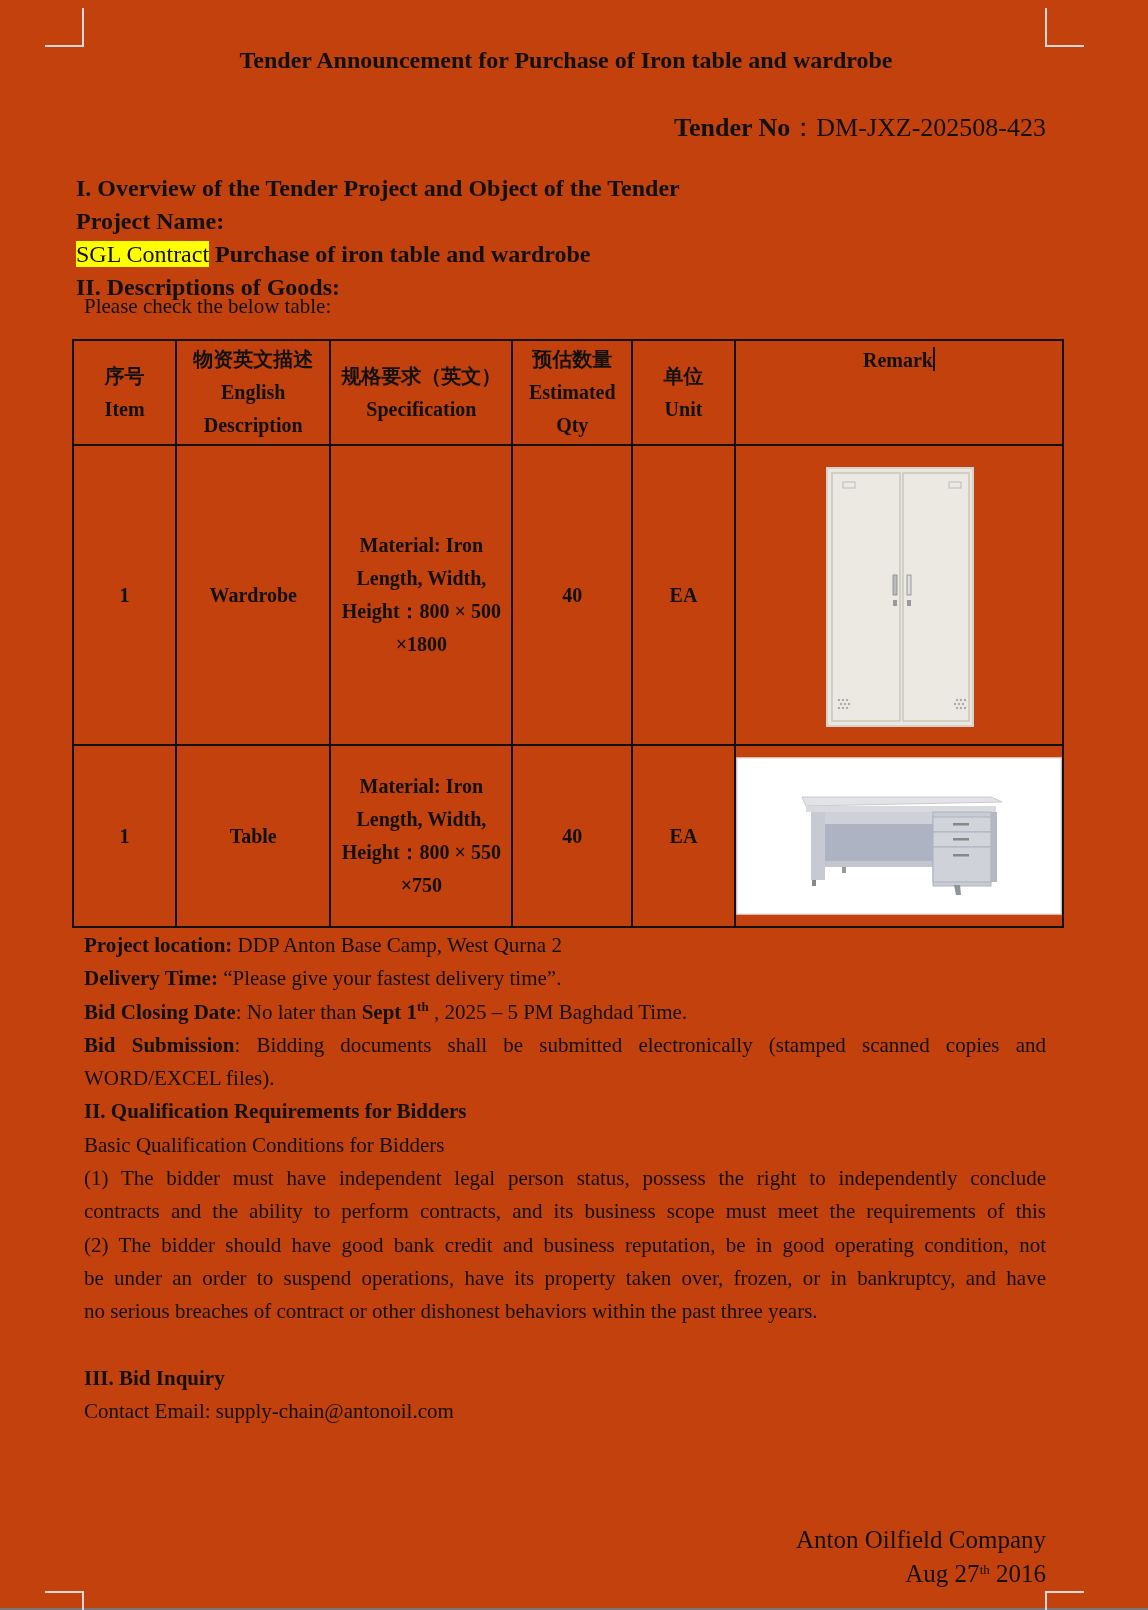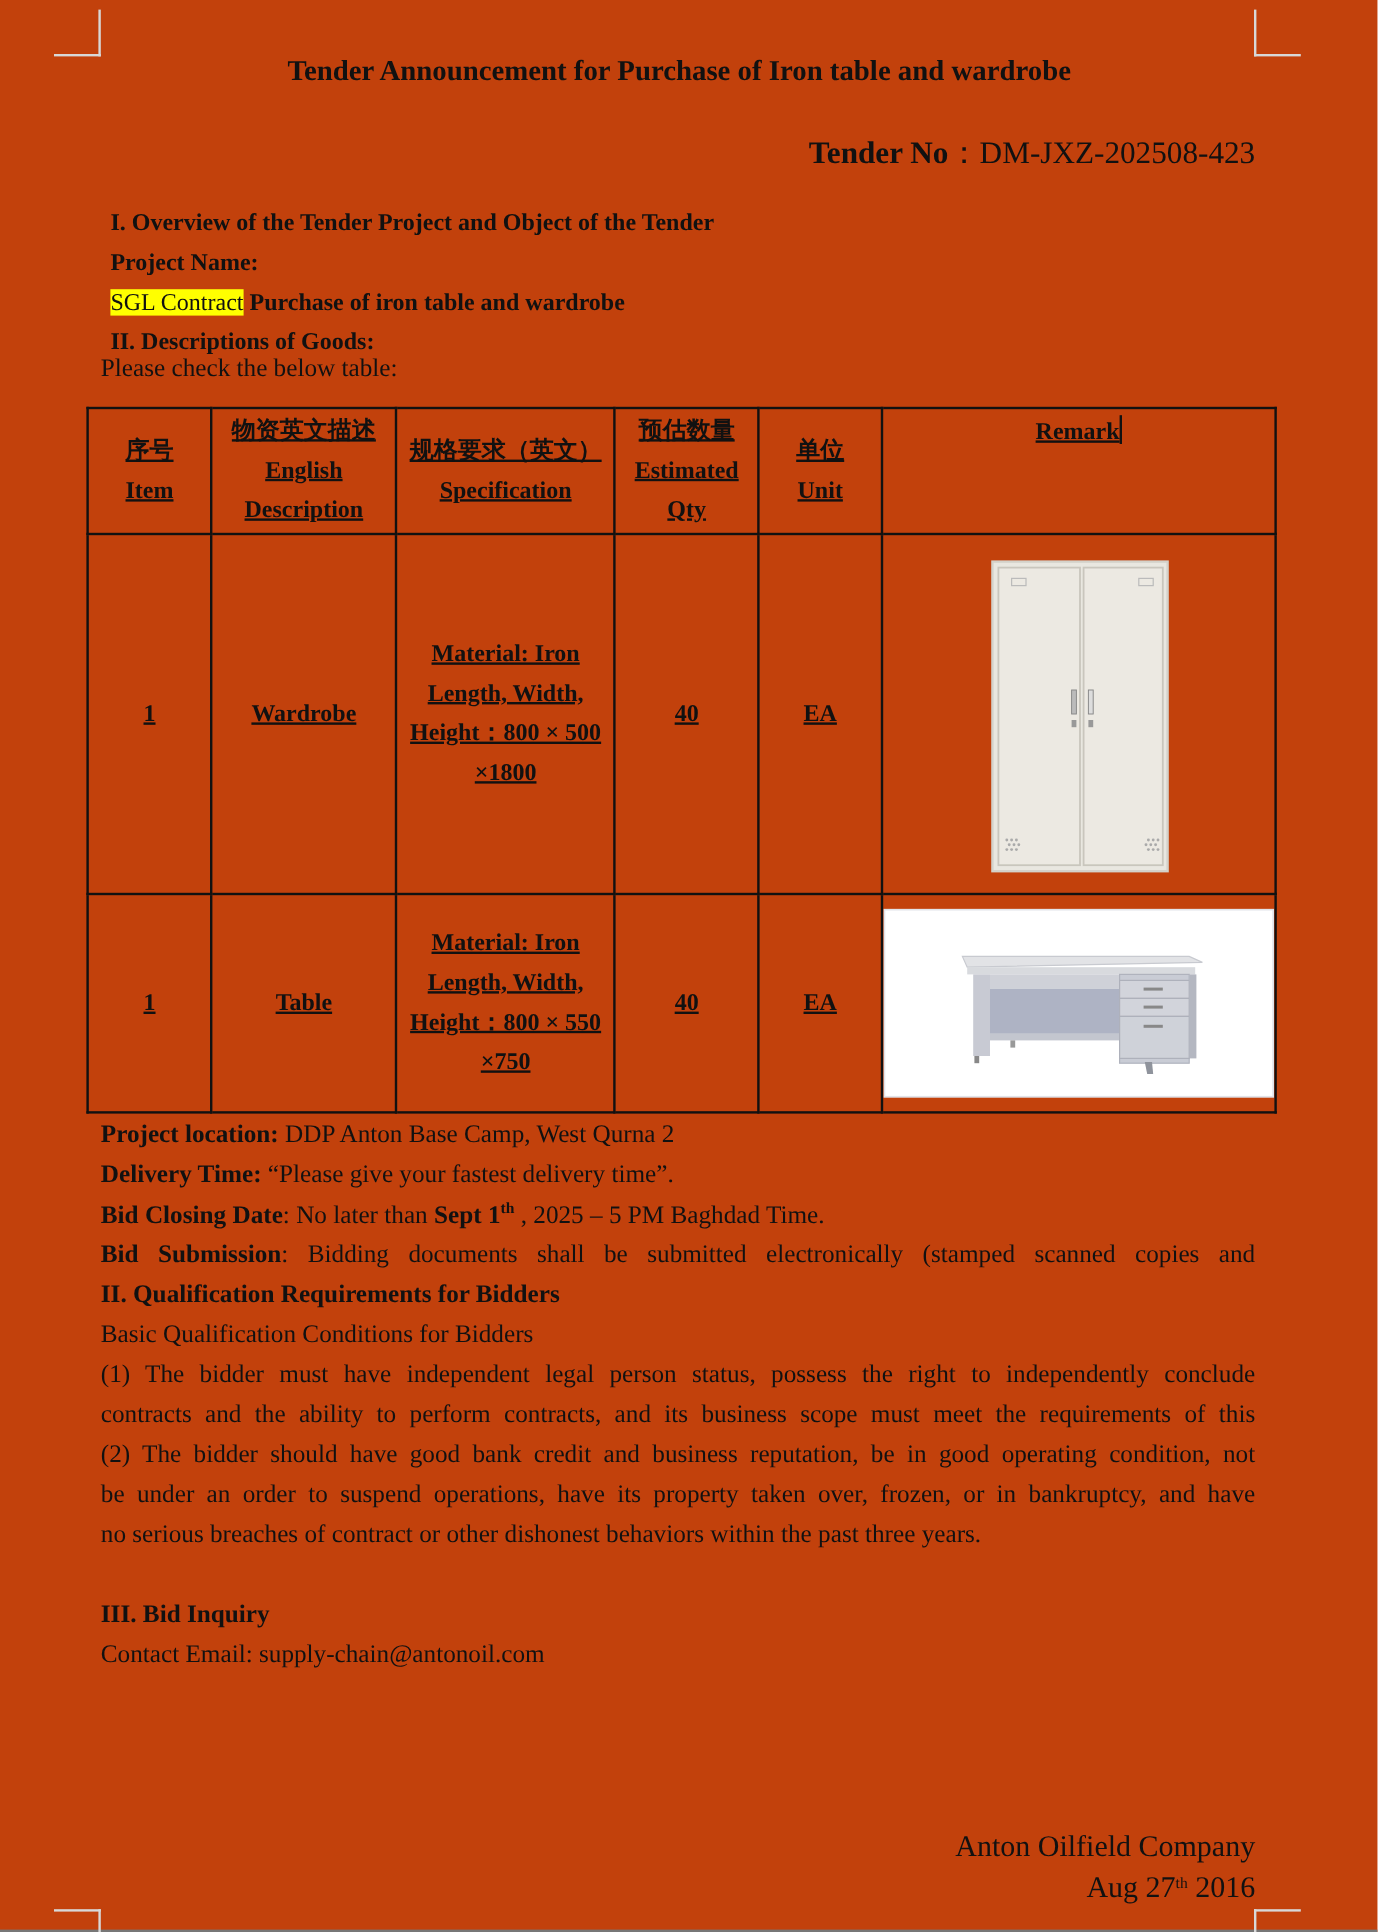--- a/index.html
+++ b/index.html
@@ -11,26 +11,26 @@
     .crop.tl { left: 45px; top: 8px; width: 37px; height: 37px; border-right-width: 2px; border-bottom-width: 2px; }
     .crop.tr { left: 1045px; top: 8px; width: 37px; height: 37px; border-left-width: 2px; border-bottom-width: 2px; }
     .crop.bl { left: 45px; top: 1591px; width: 37px; height: 20px; border-right-width: 2px; border-top-width: 2px; }
     .crop.br { left: 1045px; top: 1591px; width: 37px; height: 20px; border-left-width: 2px; border-top-width: 2px; }
 
     .abs { position: absolute; white-space: nowrap; }
     .title { left: 0; width: 1132px; top: 47px; text-align: center; font-weight: bold; font-size: 24px; }
     .tender-no { right: 102px; top: 110px; font-size: 26px; }
     .tender-no b { font-weight: bold; }
 
-    .h1 { font-weight: bold; font-size: 20px; left: 92px; }
+    .h1 { font-weight: bold; font-size: 24px; left: 76px; }
     .hl { background: #ffff00; font-weight: normal; }
     .p { font-size: 21px; left: 84px; }
 
     table.goods { position: absolute; left: 72px; top: 339px; width: 992px; border-collapse: collapse;
-      font-weight: bold; font-size: 20px; text-align: center; text-decoration: underline; }
+      font-weight: bold; font-size: 20px; text-align: center; }
     table.goods td, table.goods th { border: 2px solid #111; padding: 0; vertical-align: middle; line-height: 33px; }
     table.goods th { font-weight: bold; height: 100px; }
     table.goods th.remark { vertical-align: top; padding-top: 3px; }
     .caret { display: inline-block; width: 2px; height: 24px; background: #111; vertical-align: -4px; }
     tr.r1 td { height: 298px; }
     tr.r2 td { height: 180px; }
     .imgcell { padding: 4px; }
 
     .body-text { position: absolute; left: 84px; width: 962px; font-size: 21px; line-height: 33.3px; }
     .body-text p { margin: 0; }
@@ -181,20 +181,21 @@
       </td>
     </tr>
   </tbody>
     </table>
 
   <div class="body-text" style="top:929px;">
     <p><b>Project location:</b><span> DDP Anton Base Camp, West Qurna 2</span></p>
     <p><b>Delivery Time:</b><span> “Please give your fastest delivery time”.</span></p>
     <p><b>Bid Closing Date</b><span>: No later than </span><b>Sept 1</b><sup><b>th</b></sup><span> , 2025 – 5 PM Baghdad Time.</span></p>
     <p class="justify-line"><b>Bid Submission</b><span>: Bidding documents shall be submitted electronically (stamped scanned copies and</span></p>
+    <p>WORD/EXCEL files).</p>
 
     <p style="font-weight:bold;">II. Qualification Requirements for Bidders</p>
     <p>Basic Qualification Conditions for Bidders</p>
     <p class="justify-line">(1) The bidder must have independent legal person status, possess the right to independently conclude</p>
     <p class="justify-line">contracts and the ability to perform contracts, and its business scope must meet the requirements of this</p>
     <p class="justify-line">(2) The bidder should have good bank credit and business reputation, be in good operating condition, not</p>
     <p class="justify-line">be under an order to suspend operations, have its property taken over, frozen, or in bankruptcy, and have</p>
     <p>no serious breaches of contract or other dishonest behaviors within the past three years.</p>
     <p>&nbsp;</p>
     <p style="font-weight:bold;">III. Bid Inquiry</p>

